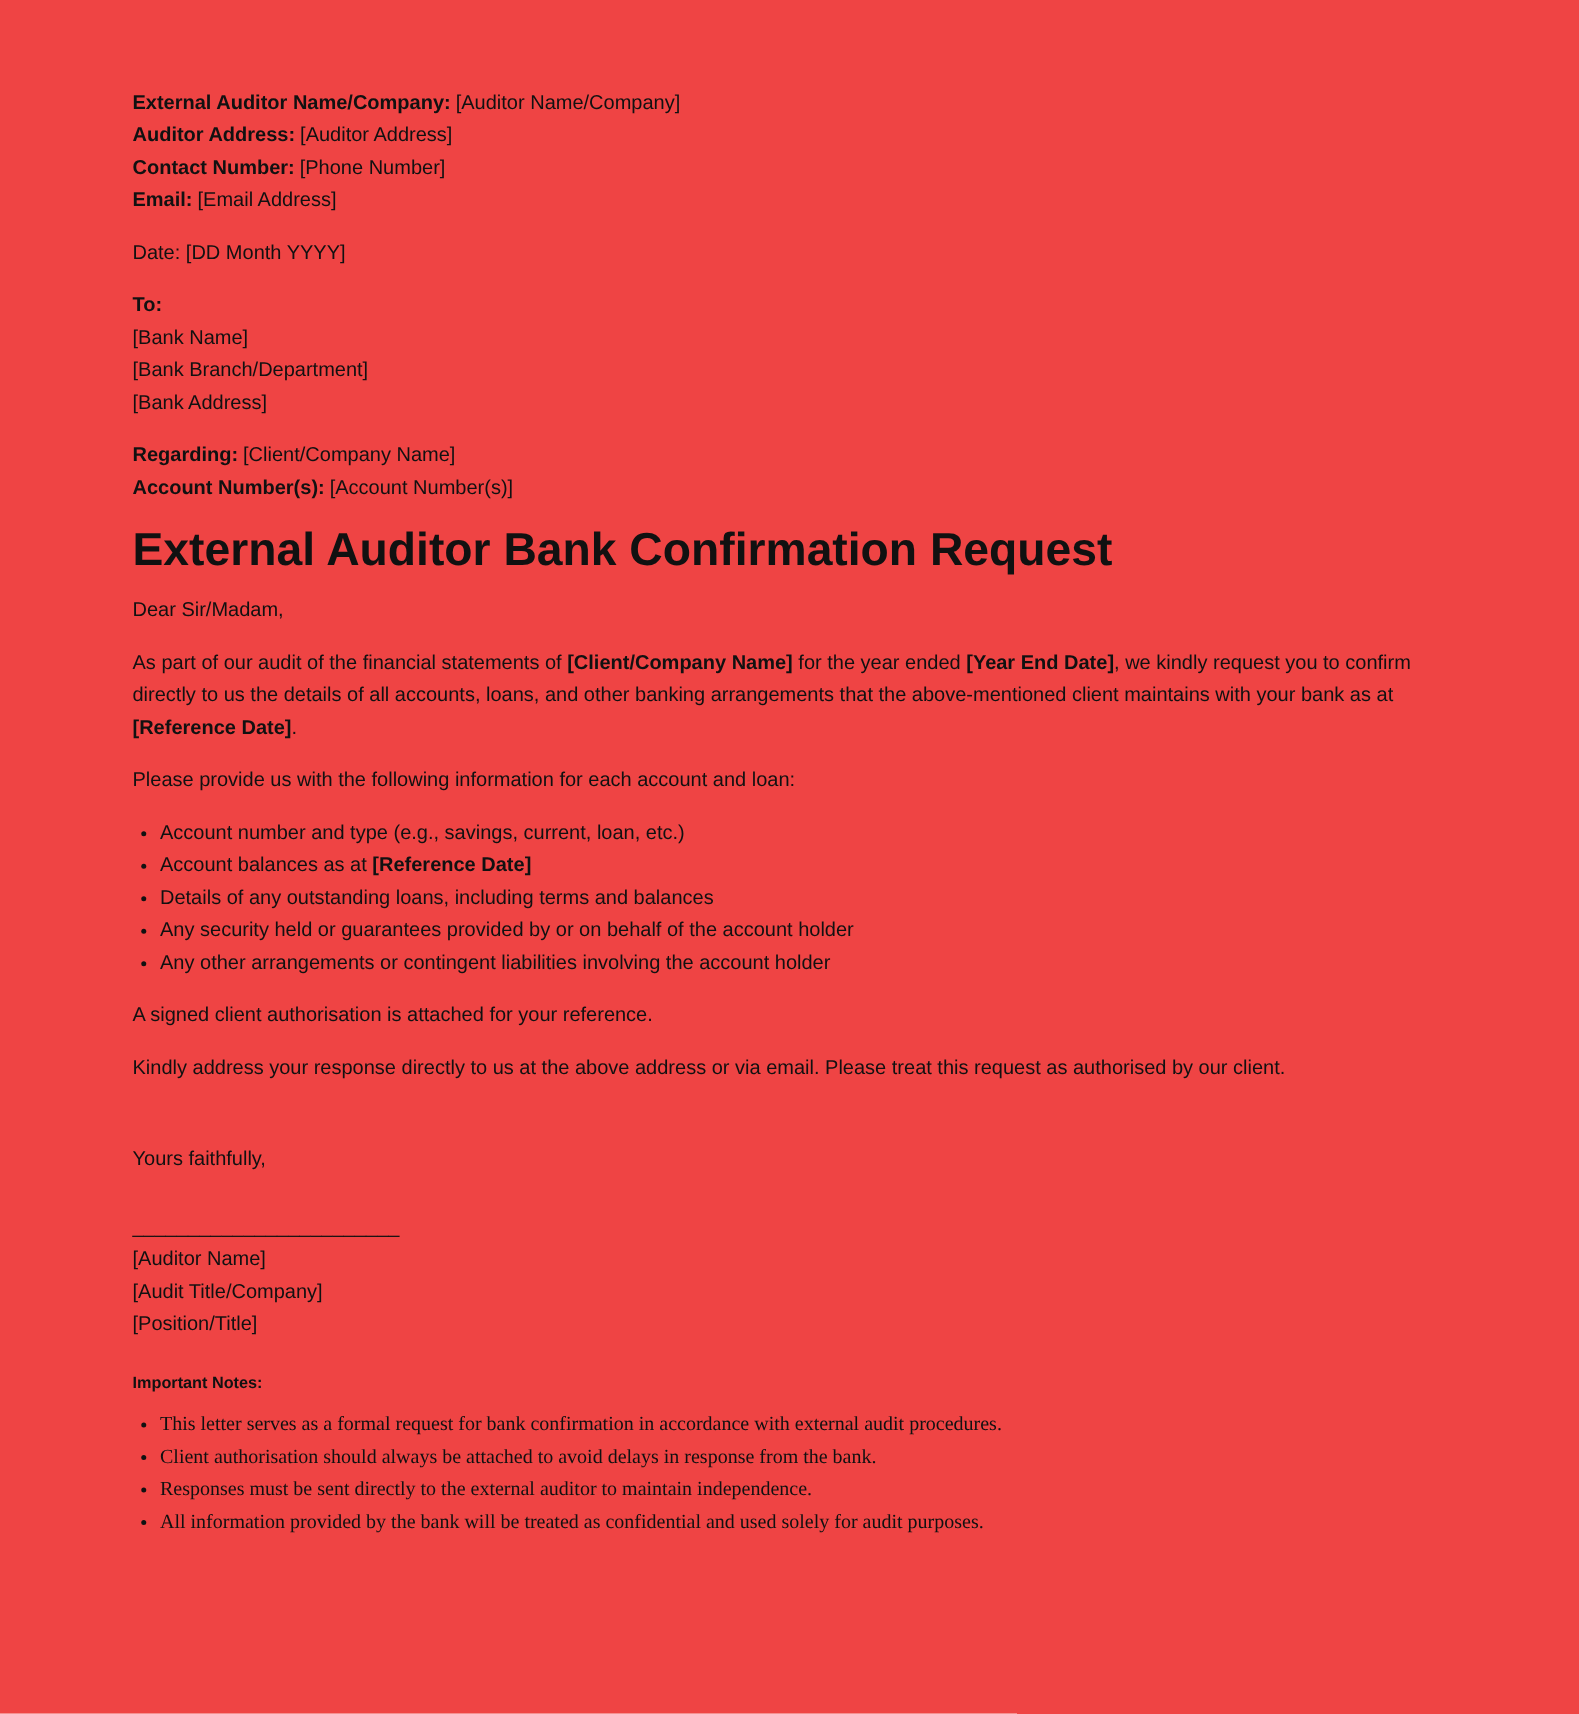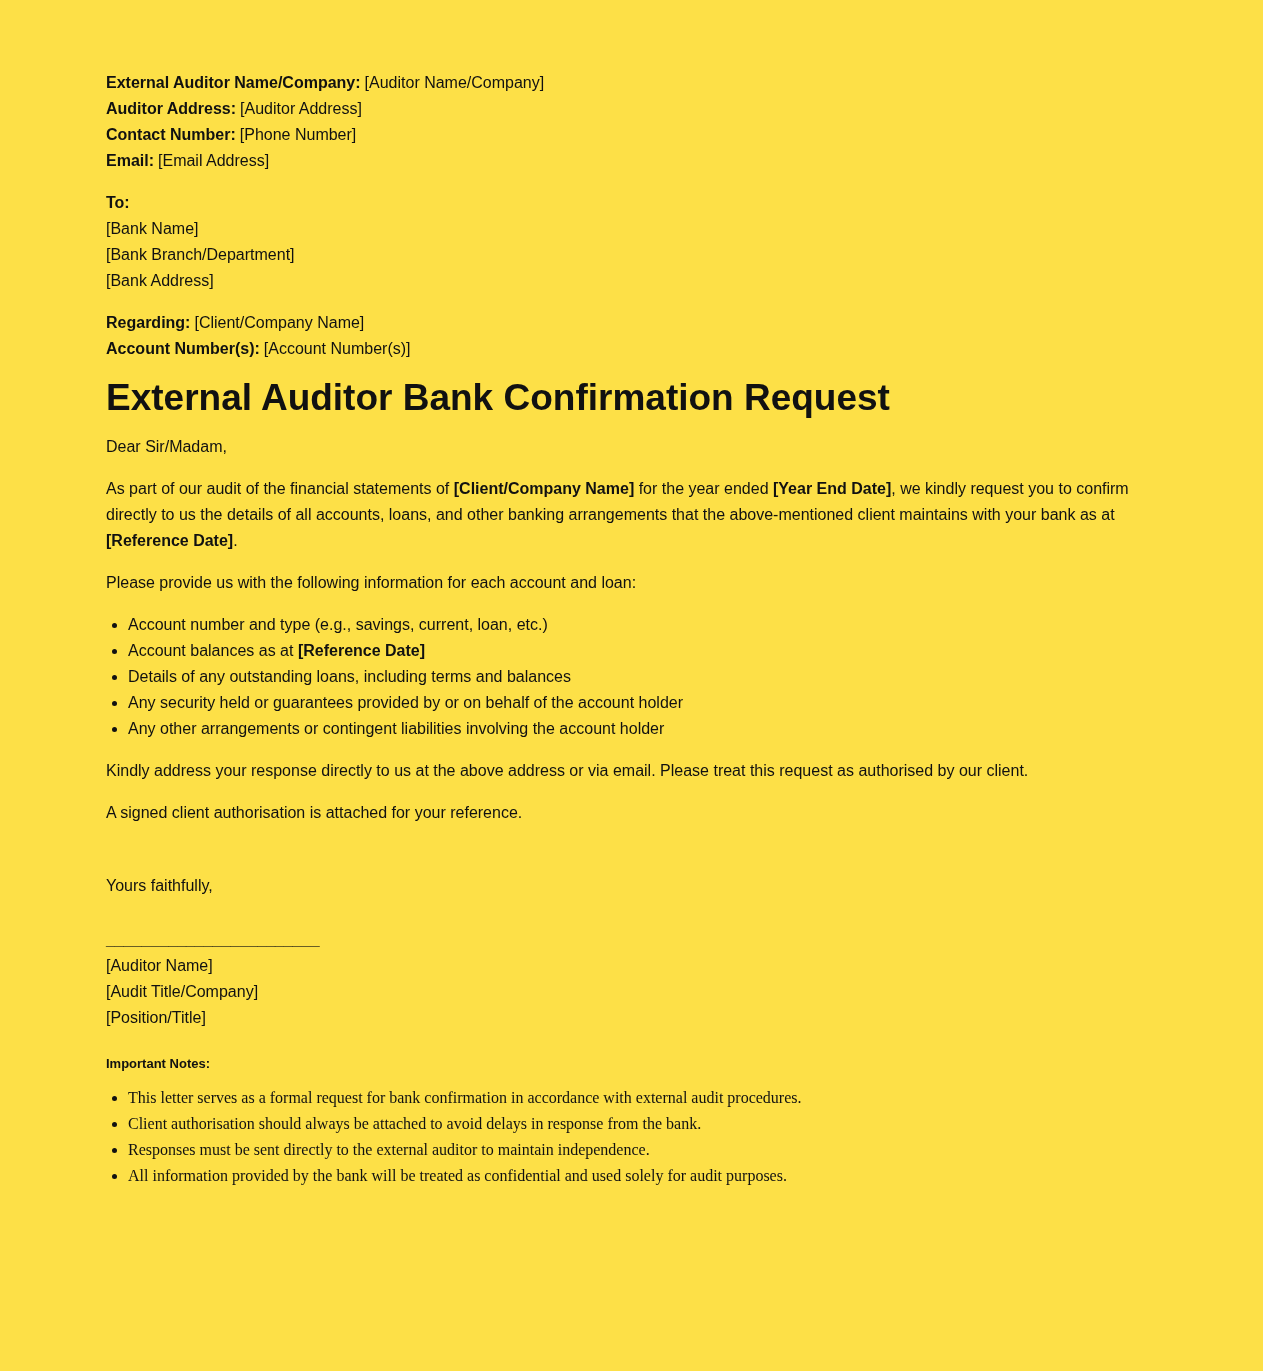--- a/index.html
+++ b/index.html
@@ -6,34 +6,34 @@
     margin: 0;
     padding: 0;
     background: #ffffff;
   }
   .page {
     position: relative;
     width: 1263px;
     height: 1371px;
     box-sizing: border-box;
     padding: 70px 106px 40px 106px;
-    background: #fde047;
+    background: #ef4444;
     color: #111111;
     font-family: "Liberation Sans", sans-serif;
     font-size: 16px;
     line-height: 26px;
     overflow: hidden;
   }
   p { margin: 0 0 16px 0; }
   strong, b { font-weight: 700; }
   .lbl { margin-right: 4px; }
   .to-block { }          
   .valediction { margin-top: 47px; }       
   .signature { margin-top: 28px; }         
-  .signature-line { letter-spacing: 0; white-space: nowrap; font-weight: bold; }
+  .signature-line { letter-spacing: 0; white-space: nowrap; }
   h1.doc-title {
     margin: 14px 0 16px 0;
     font-size: 37px;
     line-height: 40px;
     font-weight: 700;
     color: #111111;
   }
   h3.notes-heading {
     margin: 20px 0 8px 0;
     font-size: 13px;
@@ -49,20 +49,21 @@
   ul.notes-list { margin-bottom: 0; font-family: Liberation Serif, serif; }
   li { margin: 0; line-height: 26px; }
 </style>
 </head>
 <body>
 
 <div class="page">
 
   <p class="info-block"><strong class="lbl">External Auditor Name/Company:</strong><span>[Auditor Name/Company]</span><br><strong class="lbl">Auditor Address:</strong><span>[Auditor Address]</span><br><strong class="lbl">Contact Number:</strong><span>[Phone Number]</span><br><strong class="lbl">Email:</strong><span>[Email Address]</span></p>
 
+  <p>Date: [DD Month YYYY]</p>
 
   <p class="to-block"><strong>To:</strong><br><span>[Bank Name]</span><br><span>[Bank Branch/Department]</span><br><span>[Bank Address]</span></p>
 
   <p><strong class="lbl">Regarding:</strong><span>[Client/Company Name]</span><br><strong class="lbl">Account Number(s):</strong><span>[Account Number(s)]</span></p>
 
   <h1 class="doc-title">External Auditor Bank Confirmation Request</h1>
 
   <p>Dear Sir/Madam,</p>
 
   <p><span>As part of our audit of the financial statements of </span><strong>[Client/Company Name]</strong><span> for the year ended </span><strong>[Year End Date]</strong><span>, we kindly request you to confirm directly to us the details of all accounts, loans, and other banking arrangements that the above-mentioned client maintains with your bank as at </span><strong>[Reference Date]</strong><span>.</span></p>
@@ -70,23 +71,23 @@
   <p>Please provide us with the following information for each account and loan:</p>
 
   <ul>
     <li><span>Account number and type (e.g., savings, current, loan, etc.)</span></li>
     <li><span>Account balances as at </span><strong>[Reference Date]</strong></li>
     <li><span>Details of any outstanding loans, including terms and balances</span></li>
     <li><span>Any security held or guarantees provided by or on behalf of the account holder</span></li>
     <li><span>Any other arrangements or contingent liabilities involving the account holder</span></li>
   </ul>
 
+  <p>A signed client authorisation is attached for your reference.</p>
+
   <p>Kindly address your response directly to us at the above address or via email. Please treat this request as authorised by our client.</p>
-
-  <p>A signed client authorisation is attached for your reference.</p>
 
   <p class="valediction">Yours faithfully,</p>
 
   <p class="signature"><span class="signature-line">________________________</span><br><span>[Auditor Name]</span><br><span>[Audit Title/Company]</span><br><span>[Position/Title]</span></p>
 
   <h3 class="notes-heading">Important Notes:</h3>
 
   <ul class="notes-list">
     <li><span>This letter serves as a formal request for bank confirmation in accordance with external audit procedures.</span></li>
     <li><span>Client authorisation should always be attached to avoid delays in response from the bank.</span></li>

